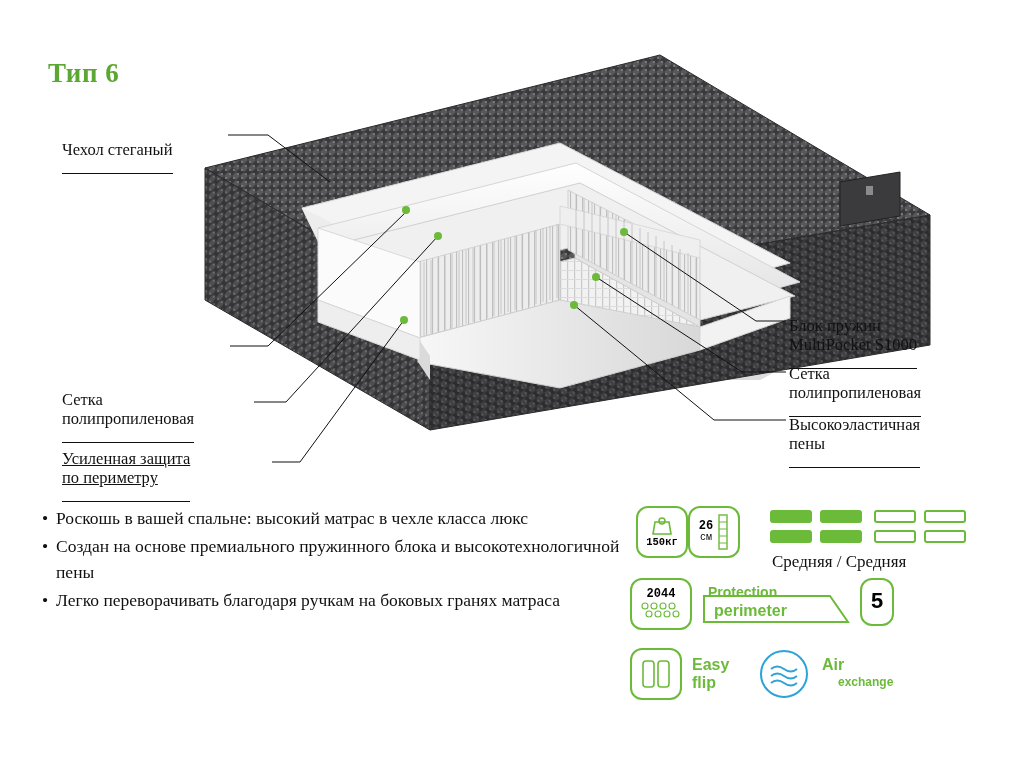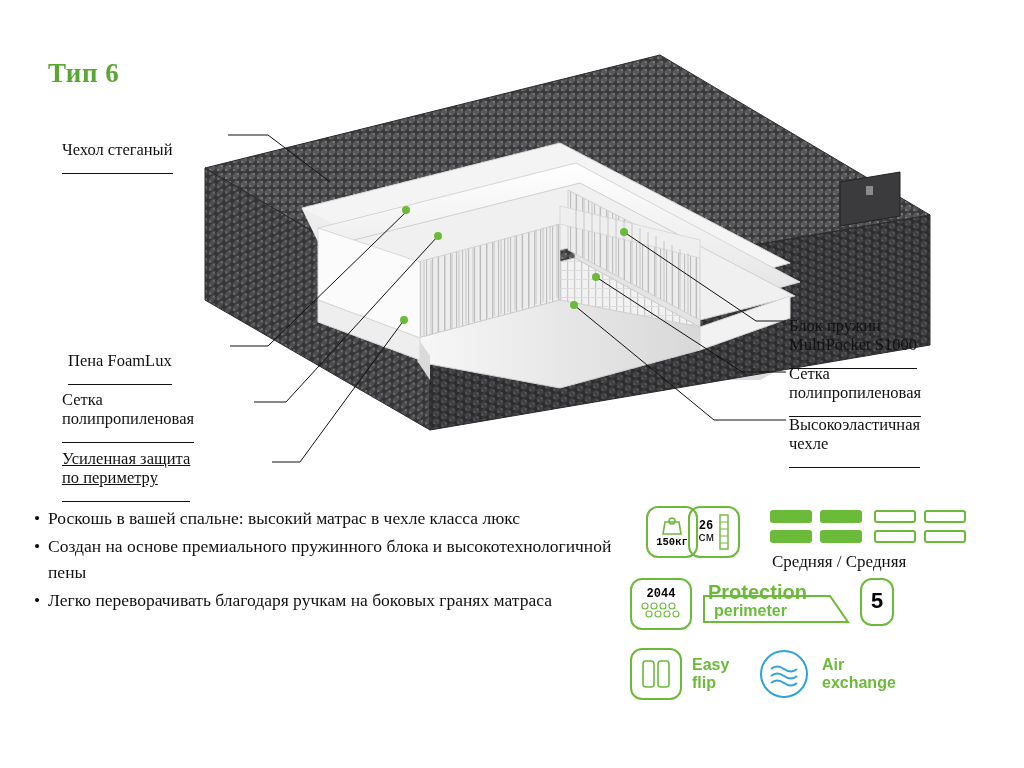--- a/index.html
+++ b/index.html
@@ -30,21 +30,21 @@
     white-space:pre-line;
   }
   .callout .ln{display:block;border-bottom:1px solid #111;padding-bottom:14px;}
 
   
   .bullets{
     position:absolute;left:30px;top:505px;width:590px;
     font-family:"Liberation Serif", serif;
     font-size:17.5px;line-height:26px;color:#111;
   }
-  .bullets li{margin:0 0 2px 0;}
+  .bullets li{margin:0 0 2px 8px;}
   .bullets ul{margin:0;padding-left:18px;list-style:none;}
   .bullets li::before{content:"\2022";position:absolute;margin-left:-14px;}
 
   
   .icons{position:absolute;left:630px;top:500px;width:380px;height:230px;}
   .ibox{
     position:absolute;border:2px solid #6cba3a;border-radius:12px;
     box-sizing:border-box;color:#000000;
     font-family:Liberation Mono, monospace;
     display:flex;align-items:center;justify-content:center;
@@ -223,23 +223,20 @@
       <circle cx="624" cy="232" r="4"></circle>
       <circle cx="596" cy="277" r="4"></circle>
       <circle cx="574" cy="305" r="4"></circle>
     </g>
   </svg>
 
   <div class="callout" style="left:62px;top:121px;">
     <span class="ln">Чехол стеганый</span>
   </div>
 
-  <div class="callout" style="left:68px;top:332px;">
-    <span class="ln">Пена FoamLux</span>
-  </div>
 
   <div class="callout" style="left:62px;top:371px;">
     <span class="ln" style="white-space:pre-line;">Сетка
 полипропиленовая</span>
   </div>
 
   <div class="callout" style="left:62px;top:430px;">
     <span class="ln" style="white-space:pre-line;text-decoration:underline;">Усиленная защита
 по периметру</span>
   </div>
@@ -249,46 +246,46 @@
 MultiPocket S1000</span>
   </div>
 
   <div class="callout" style="left:789px;top:345px;">
     <span class="ln" style="white-space:pre-line;">Сетка
 полипропиленовая</span>
   </div>
 
   <div class="callout" style="left:789px;top:396px;">
     <span class="ln" style="white-space:pre-line;">Высокоэластичная
-чехле</span>
+пены</span>
   </div>
 
   <div class="bullets">
     <ul>
       <li>Роскошь в вашей спальне: высокий матрас в чехле класса люкс</li>
       <li>Создан на основе премиального пружинного блока и высокотехнологичной пены</li>
       <li>Легко переворачивать благодаря ручкам на боковых гранях матраса</li>
     </ul>
   </div>
 
   <div class="icons">
 
-    <div class="ibox" style="left:16px;top:6px;width:52px;height:52px;flex-direction:column;">
+    <div class="ibox" style="left:6px;top:6px;width:52px;height:52px;flex-direction:column;">
       <svg width="20" height="18" viewBox="0 0 20 18">
         <path d="M3 5 L17 5 L19 17 L1 17 Z" fill="none" stroke="#6cba3a" stroke-width="1.6"></path>
         <circle cx="10" cy="4" r="3" fill="none" stroke="#6cba3a" stroke-width="1.6"></circle>
       </svg>
       <span style="font-size:10.5px;font-weight:bold;margin-top:1px;">150кг</span>
     </div>
 
     <div class="ibox" style="left:58px;top:6px;width:52px;height:52px;flex-direction:column;border:2px solid #6cba3a;">
       <div style="display:flex;align-items:center;gap:4px;">
         <div style="display:flex;flex-direction:column;line-height:12px;">
           <span style="font-size:12px;font-weight:bold;">26</span>
-          <span style="font-size:13px;">см</span>
+          <span style="font-size:10px;">см</span>
         </div>
         <svg width="12" height="36" viewBox="0 0 12 36">
           <rect x="2" y="1" width="8" height="34" fill="none" stroke="#6cba3a" stroke-width="1.4"></rect>
           <line x1="2" y1="8" x2="10" y2="8" stroke="#6cba3a" stroke-width="1"></line>
           <line x1="2" y1="15" x2="10" y2="15" stroke="#6cba3a" stroke-width="1"></line>
           <line x1="2" y1="22" x2="10" y2="22" stroke="#6cba3a" stroke-width="1"></line>
           <line x1="2" y1="29" x2="10" y2="29" stroke="#6cba3a" stroke-width="1"></line>
         </svg>
       </div>
     </div>
@@ -318,21 +315,21 @@
             <circle cx="28" cy="13" r="3"></circle>
             <circle cx="37" cy="13" r="3"></circle>
         </g>
       </svg>
     </div>
 
     <div style="position:absolute;left:72px;top:78px;width:150px;height:52px;">
       <svg width="150" height="52" viewBox="0 0 150 52" style="position:absolute;left:0;top:0;">
         <path d="M2,18 L128,18 L146,44 L2,44 Z" fill="none" stroke="#6cba3a" stroke-width="2"></path>
       </svg>
-      <span class="txtlbl" style="left:6px;top:6px;font-size:20px;">Protection</span>
+      <span class="txtlbl" style="left:6px;top:6px;font-size:14px;">Protection</span>
       <span class="txtlbl" style="left:12px;top:24px;font-size:16px;">perimeter</span>
     </div>
 
     <div class="ibox" style="left:230px;top:78px;width:34px;height:48px;">
       <span style="font-size:22px;font-weight:bold;">5</span>
     </div>
 
     <div class="ibox" style="left:0px;top:148px;width:52px;height:52px;">
       <svg width="30" height="32" viewBox="0 0 30 32">
         <rect x="2" y="3" width="11" height="26" rx="3" fill="none" stroke="#6cba3a" stroke-width="1.6"></rect>
@@ -344,17 +341,17 @@
 
     <div style="position:absolute;left:128px;top:148px;width:52px;height:52px;">
       <svg width="52" height="52" viewBox="0 0 52 52">
         <circle cx="26" cy="26" r="23" fill="none" stroke="#2ea3d8" stroke-width="2"></circle>
         <path d="M13,21 q6,-5 13,0 q7,5 13,0" fill="none" stroke="#2ea3d8" stroke-width="2"></path>
         <path d="M13,28 q6,-5 13,0 q7,5 13,0" fill="none" stroke="#2ea3d8" stroke-width="2"></path>
         <path d="M13,35 q6,-5 13,0 q7,5 13,0" fill="none" stroke="#2ea3d8" stroke-width="2"></path>
       </svg>
     </div>
     <span class="txtlbl" style="left:192px;top:156px;font-size:16px;">Air</span>
-    <span class="txtlbl" style="left:192px;top:174px;font-size:16px;">exchange</span>
+    <span class="txtlbl" style="left:208px;top:174px;font-size:12px;">exchange</span>
 
   </div>
 
 </div>
 
 </body></html>

